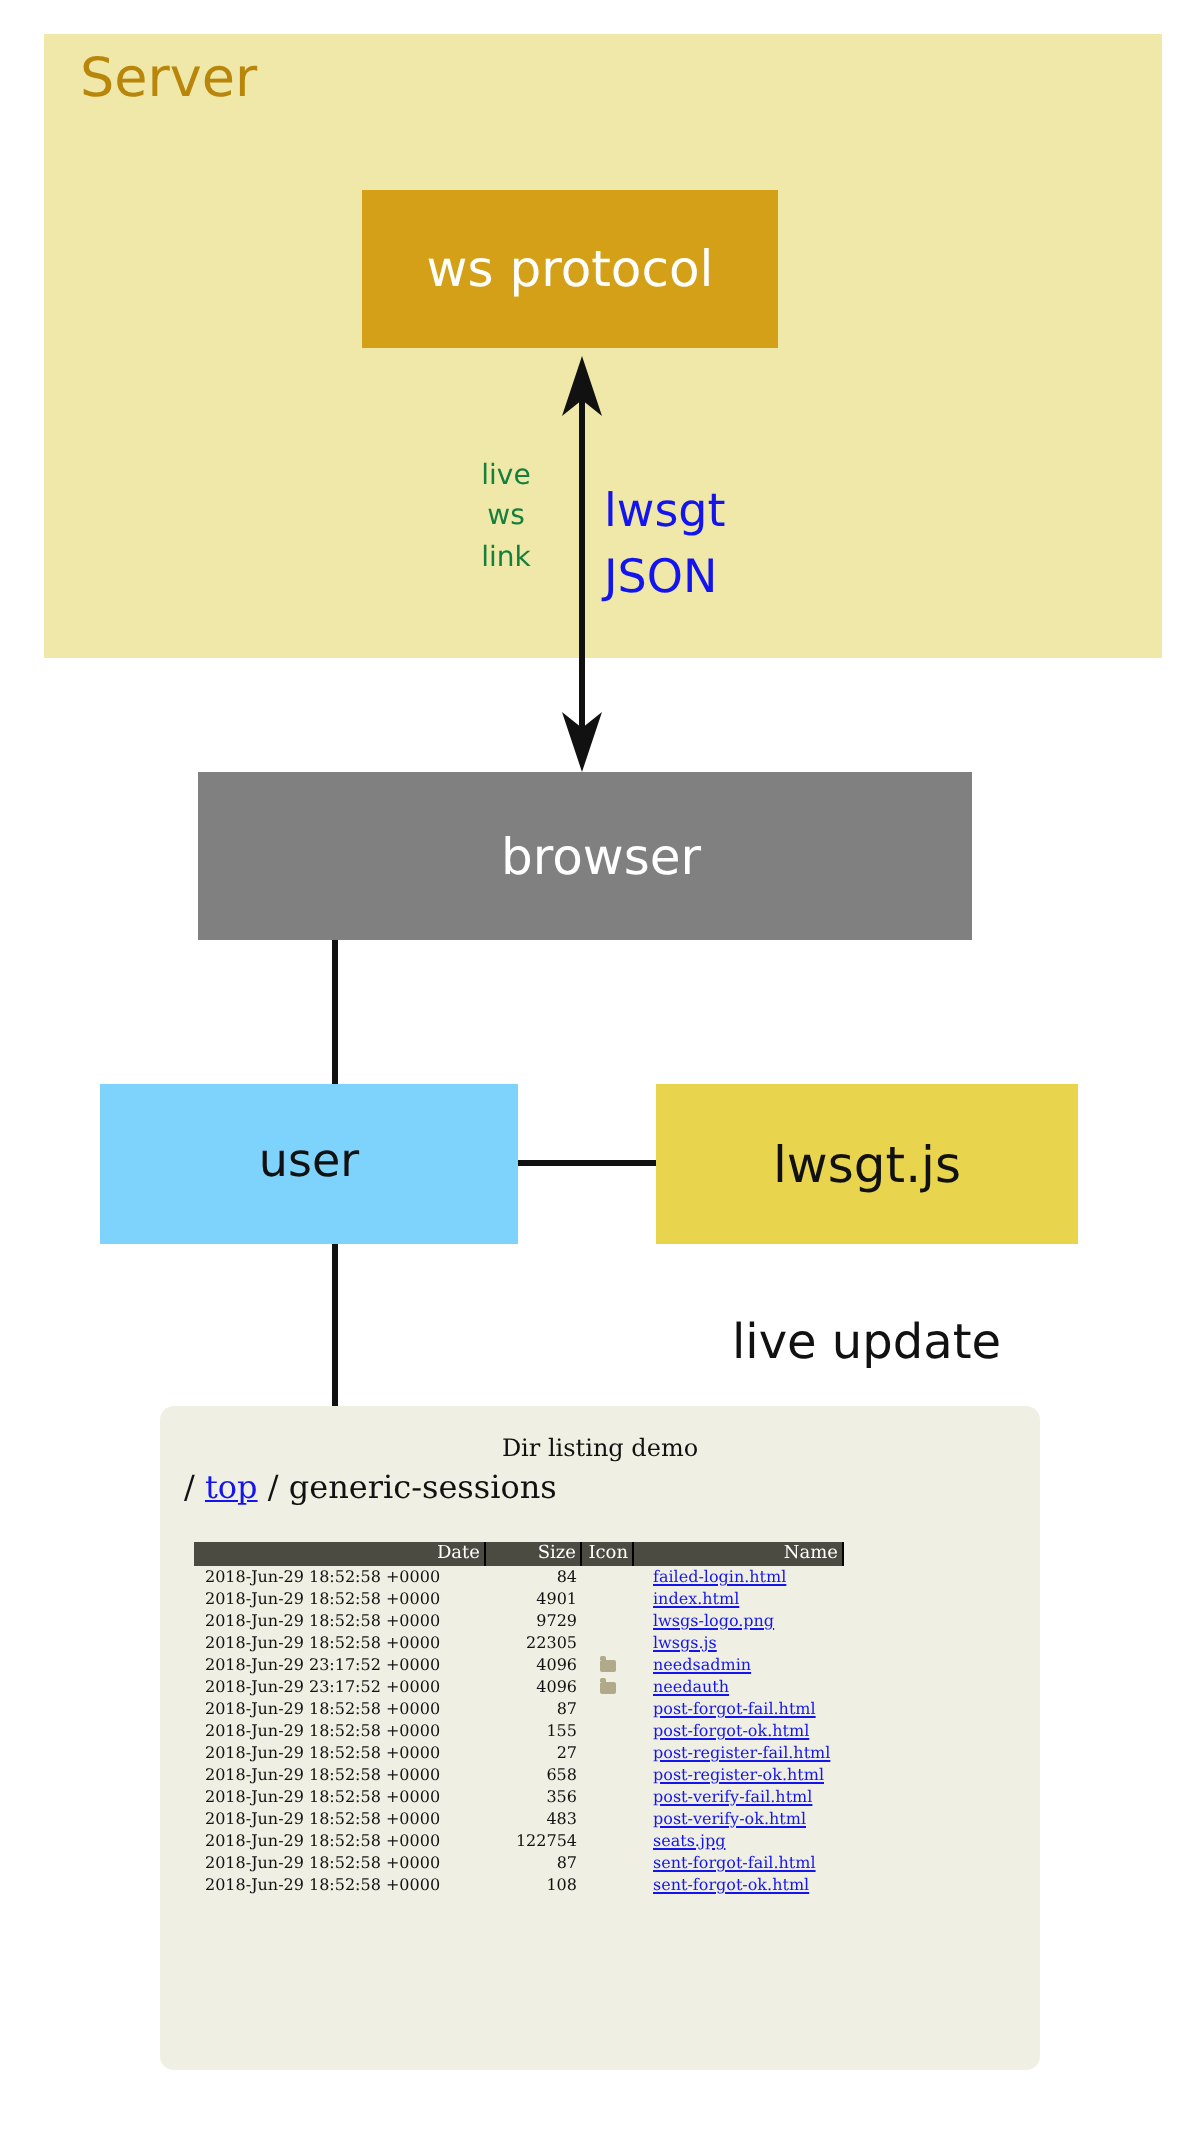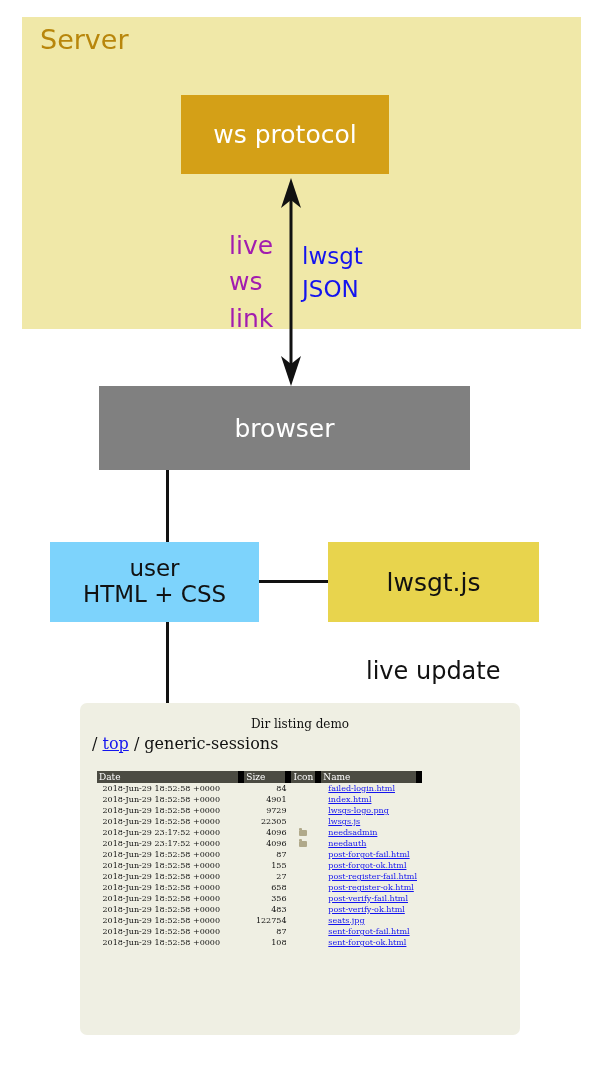--- a/index.html
+++ b/index.html
@@ -61,23 +61,23 @@
     width: 28px;
     height: 208px;
   }
 
   
   #live-ws-link-label {
     position: absolute;
     left: 229px;
     top: 228px;
     width: 48px;
-    text-align: left;
-    font-size: 25px;
-    color: #a21caf;
+    text-align: center;
+    font-size: 14px;
+    color: #15803d;
     line-height: 1.45;
   }
   #lwsgt-json-label {
     position: absolute;
     left: 302px;
     top: 240px;
     font-size: 23px;
     color: #1414ee;
     line-height: 1.42;
   }
@@ -86,20 +86,21 @@
   #browser-box {
     position: absolute;
     left: 99px;
     top: 386px;
     width: 371px;
     height: 84px;
     background: #808080;
     display: flex;
     align-items: center;
     justify-content: center;
+    padding-left: 16px;
   }
   #browser-box .box-label {
     color: #ffffff;
     font-size: 25px;
     line-height: 1;
   }
 
   
   .connector-v {
     position: absolute;
@@ -197,22 +198,22 @@
     font-size: 8px;
     font-family: "DejaVu Serif", serif;
   }
   #dir-table thead th {
     background: #4b4b42;
     color: #ffffff;
     font-size: 9px;
     font-weight: normal;
     padding: 1px 2px;
     border-left: 1px solid #efefe3;
-    border-right: 6px solid #000000;
-    text-align: left;
+    border-right: 1px solid #000000;
+    text-align: right;
   }
   #dir-table tbody td {
     padding: 1px 2px;
     color: #111111;
     white-space: nowrap;
     font-size: 8px;
   }
   #dir-table td.col-date { text-align: left; padding-left: 6px; width: 138px; }
   #dir-table td.col-size { text-align: right; width: 44px; }
   #dir-table td.col-icon { text-align: center; width: 22px; }
@@ -272,21 +273,20 @@
 <div id="browser-box">
   <span class="box-label">browser</span>
 </div>
 
 <div class="connector-v" id="conn-browser-user"></div>
 <div class="connector-h" id="conn-user-lwsgtjs"></div>
 <div class="connector-v" id="conn-user-dirlist"></div>
 
 <div id="user-box">
   <span class="box-label">user</span>
-  <span class="box-label">HTML + CSS</span>
 </div>
 
 <div id="lwsgtjs-box">
   <span class="box-label">lwsgt.js</span>
 </div>
 
 <div id="live-update-label">live update</div>
 
 <div id="dir-listing-panel">
   <div id="dir-listing-title">Dir listing demo</div>

